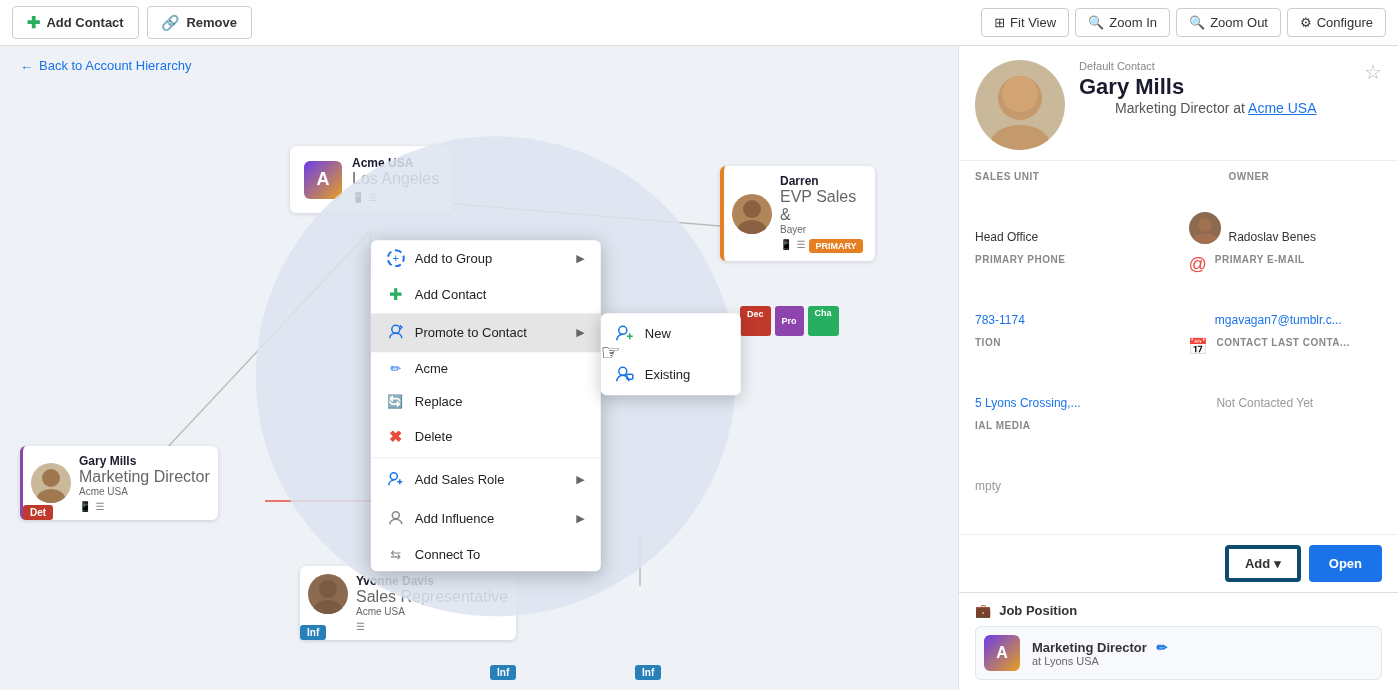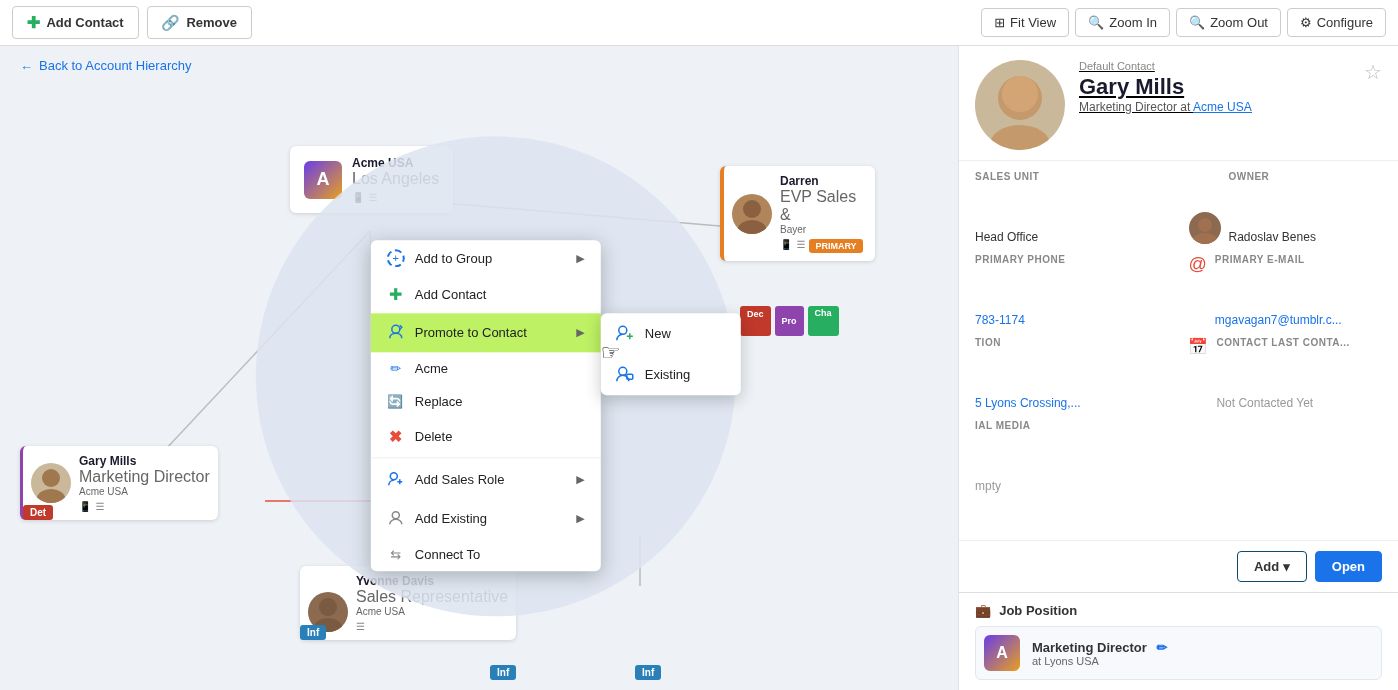--- a/index.html
+++ b/index.html
@@ -99,21 +99,21 @@
       background: #fff; border-radius: 6px;
       box-shadow: 0 4px 20px rgba(0,0,0,0.25);
       min-width: 230px; overflow: visible;
       margin-top: 60px; margin-left: -20px;
     }
     .ctx-item {
       display: flex; align-items: center; gap: 10px; padding: 9px 16px;
       font-size: 13px; color: #222; cursor: pointer; white-space: nowrap;
       position: relative;
     }
-    .ctx-item.active { background: #bef264; }
+    .ctx-item.active { background: #e5e5e5; }
     .ctx-item .ctx-arrow { margin-left: auto; color: #666; font-size: 11px; }
     .ctx-icon { width: 18px; text-align: center; }
     .ctx-separator { border: none; border-top: 1px solid #eee; margin: 2px 0; }
 
     
     .submenu {
       position: absolute; left: 100%; top: 0;
       background: #fff; border-radius: 6px; box-shadow: 0 4px 16px rgba(0,0,0,0.2);
       min-width: 140px; z-index: 20;
     }
@@ -130,39 +130,39 @@
     }
     .panel-top {
       display: flex; gap: 14px; padding: 14px 16px 10px; border-bottom: 1px solid #eee;
       align-items: flex-start;
     }
     .panel-photo {
       width: 90px; height: 90px; border-radius: 50%; overflow: hidden;
       background: #c9b89a; flex-shrink: 0;
       display: flex; align-items: center; justify-content: center; font-size: 28px;
     }
-    .panel-info { flex: 1; text-decoration: underline; }
+    .panel-info { flex: 1; }
     .panel-label { font-size: 11px; color: #888; margin-bottom: 2px; }
     .panel-name { font-size: 22px; font-weight: 700; color: #1a1a2e; }
-    .panel-title-link { font-size: 12px; color: #555; }
+    .panel-title-link { font-size: 14px; color: #555; margin-left: 36px; }
     .panel-title-link a { color: #1a73e8; text-decoration: underline; }
     .star-btn { font-size: 20px; color: #bbb; cursor: pointer; margin-left: auto; }
 
     .panel-body { flex: 1; overflow-y: auto; padding: 10px 16px; }
     .panel-grid { display: grid; grid-template-columns: 1fr 1fr; gap: 10px 20px; }
     .panel-field-label { font-size: 10px; font-weight: 700; color: #888; text-transform: uppercase; letter-spacing: 0.5px; margin-bottom: 2px; }
     .panel-field-value { font-size: 12px; color: #1a73e8; margin-top: 48px; }
     .panel-field-value.muted { color: #999; }
     .panel-field-value.dark { color: #333; }
 
     .panel-actions {
       display: flex; gap: 8px; padding: 10px 16px; border-top: 1px solid #eee; justify-content: flex-end;
     }
     .panel-btn {
-      padding: 7px 16px; border-radius: 4px; font-size: 13px; font-weight: 600; cursor: pointer; border: 1px solid #0c4a6e;
+      padding: 7px 16px; border-radius: 4px; font-size: 13px; font-weight: 600; cursor: pointer; border: 4px solid #0c4a6e;
     }
     .btn-add-dd { background: #fff; color: #333; display: flex; align-items: center; gap: 4px; }
     .btn-open { background: #1a73e8; color: #fff; border-color: #1a73e8; }
 
     .job-section { border-top: 1px solid #ddd; padding: 10px 16px; }
     .job-section-title { font-size: 13px; font-weight: 700; color: #333; display: flex; align-items: center; gap: 8px; margin-bottom: 8px; }
     .job-card { display: flex; align-items: center; gap: 12px; padding: 8px; background: #f8f9fc; border-radius: 6px; border: 1px solid #e0e7ef; }
     .job-logo { width: 36px; height: 36px; background: linear-gradient(135deg, #6a3de8, #e8a020); border-radius: 6px; display: flex; align-items: center; justify-content: center; font-size: 16px; font-weight: 900; color: #fff; }
     .job-info .job-title { font-size: 13px; font-weight: 600; color: #333; }
     .job-info .job-company { font-size: 11px; color: #666; }
@@ -170,21 +170,21 @@
     
     .owner-avatar { width: 32px; height: 32px; border-radius: 50%; background: #8B6A50; display:flex; align-items:center; justify-content:center; font-size: 14px; color: #fff; flex-shrink:0; overflow: hidden; }
 
     
     .cursor-hand { position: absolute; z-index: 200; font-size: 22px; pointer-events: none; }
 
     
     .yvonne-node {
       position: absolute; top: 520px; left: 300px;
       background: #fff; border-radius: 6px; box-shadow: 0 1px 4px rgba(0,0,0,0.15);
-      padding: 8px; display: flex; align-items: flex-end; gap: 8px; min-width: 150px;
+      padding: 8px; display: flex; align-items: flex-start; gap: 8px; min-width: 150px;
     }
   </style>
 </head>
 <body>
 
 <div class="toolbar">
   <div class="toolbar-left">
     <button class="toolbar-btn btn-add">
       <span style="color:#27ae60;font-size:16px;">✚</span>
       <span>Add Contact</span>
@@ -412,21 +412,21 @@
           <span class="ctx-arrow">▶</span>
         </div>
 
         <div class="ctx-item">
           <span class="ctx-icon">
             <svg width="18" height="18" viewBox="0 0 18 18" fill="none">
               <circle cx="9" cy="7" r="3.5" stroke="#888" stroke-width="1.5"></circle>
               <path d="M3 16c0-2.8 2.7-5 6-5s6 2.2 6 5" stroke="#888" stroke-width="1.5"></path>
             </svg>
           </span>
-          <span>Add Existing</span>
+          <span>Add Influence</span>
           <span class="ctx-arrow">▶</span>
         </div>
 
         <div class="ctx-item">
           <span class="ctx-icon" style="color:#888;">⇆</span>
           <span>Connect To</span>
         </div>
       </div>
 
       <div class="cursor-hand" style="top:160px; left:210px;">☞</div>

